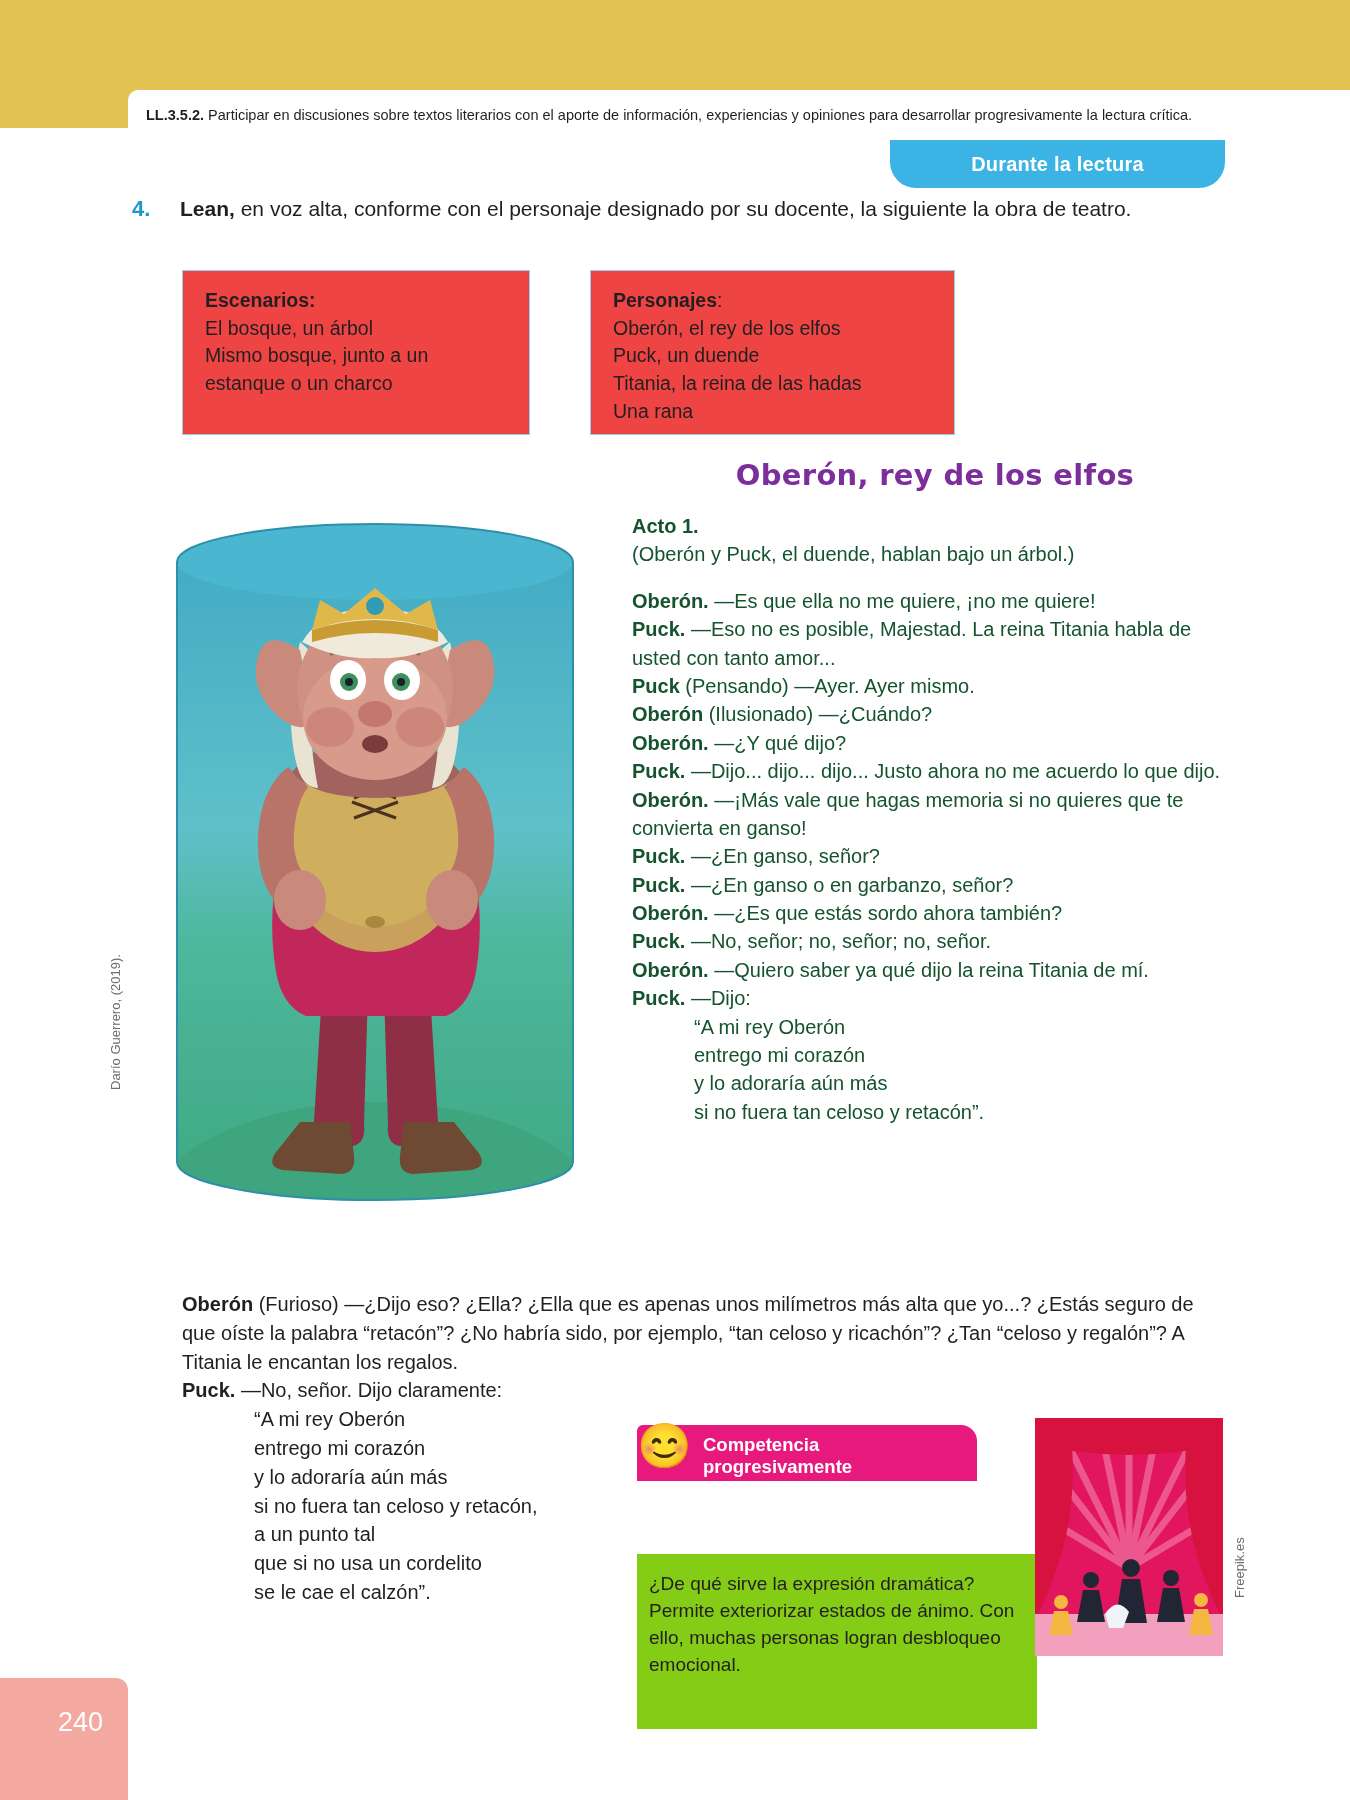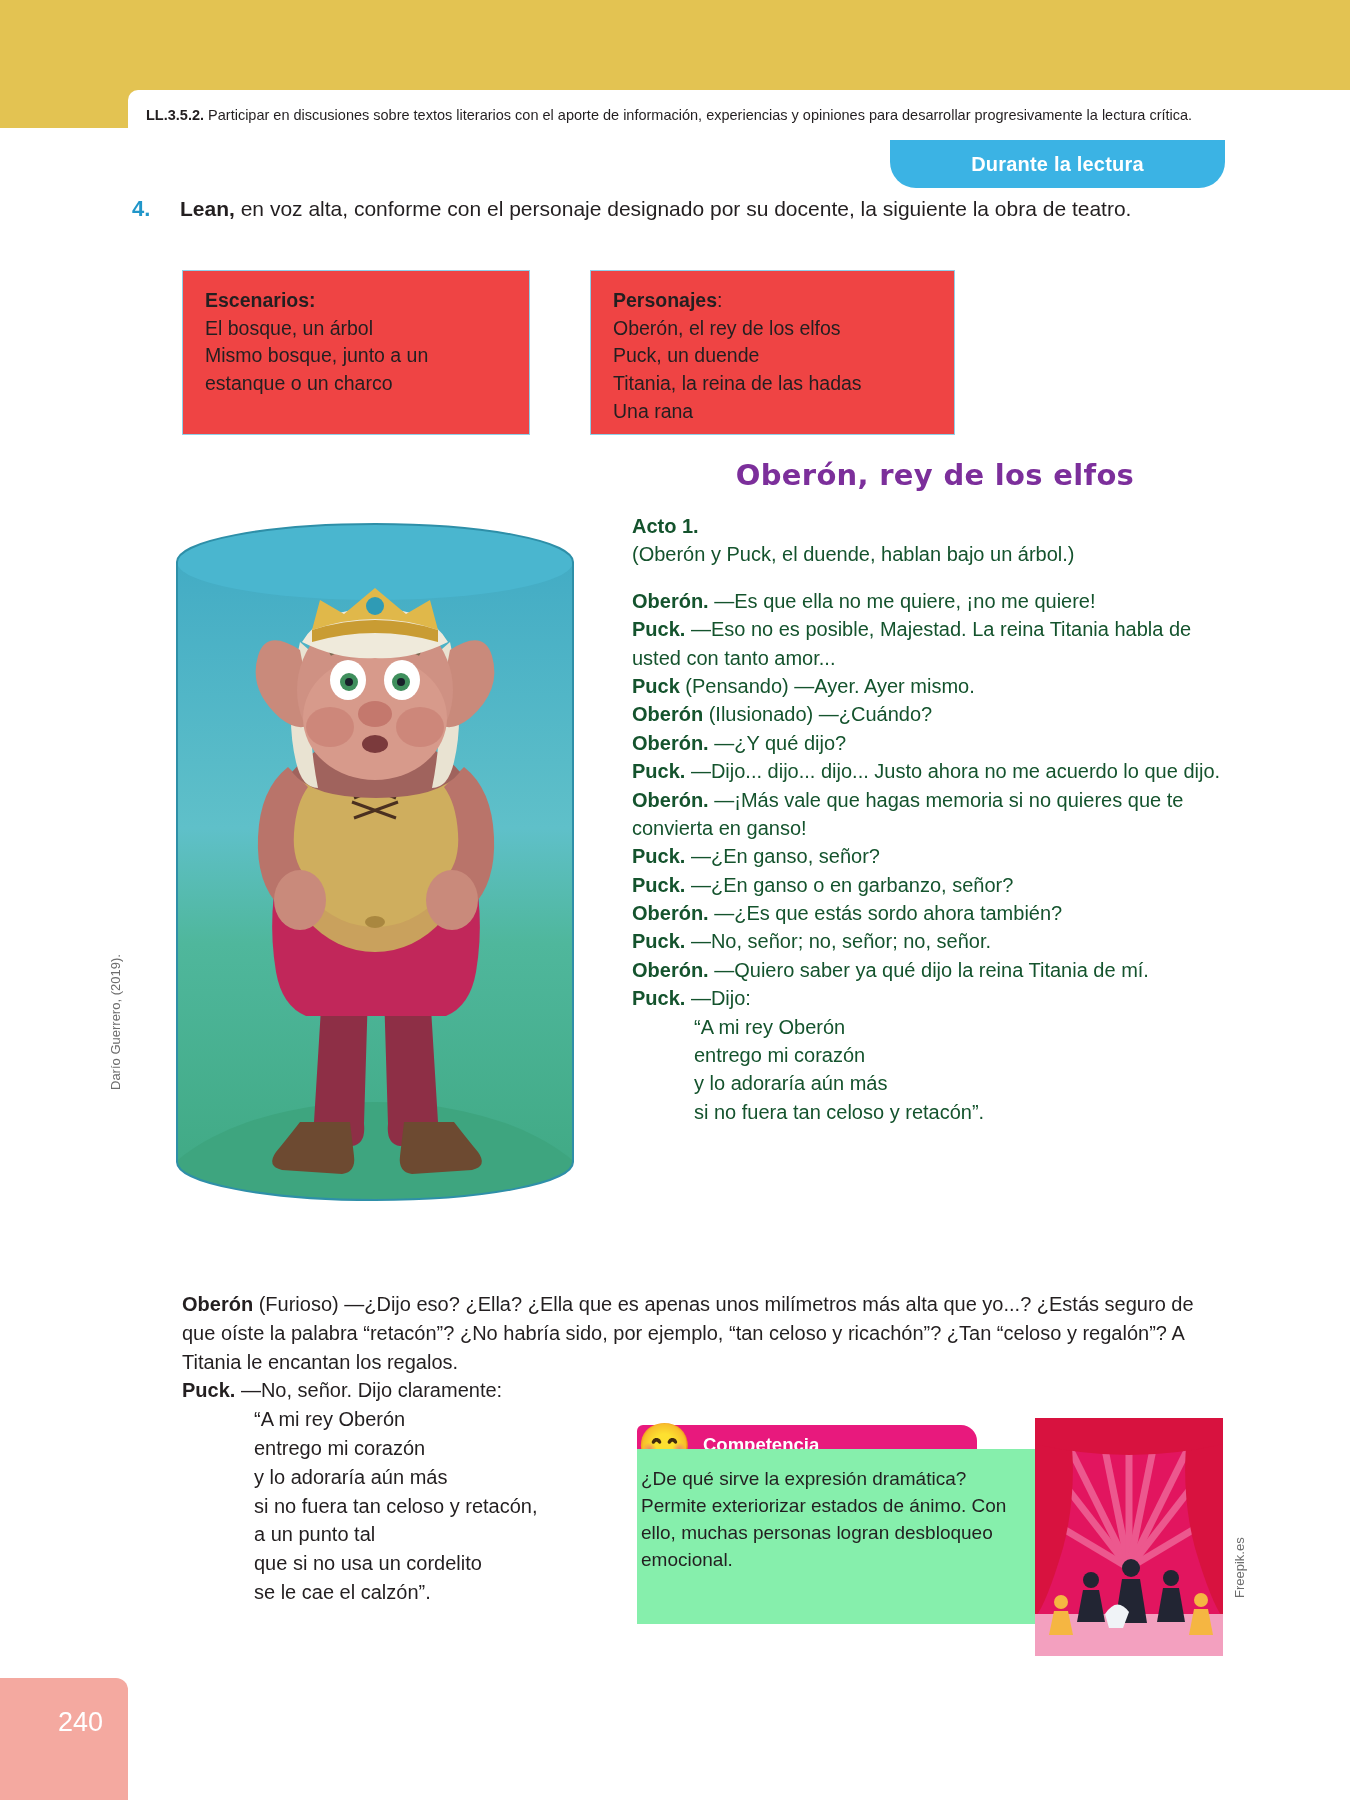--- a/index.html
+++ b/index.html
@@ -176,24 +176,24 @@
   .comp-emoji {
     position: absolute;
     left: 637px; top: 1418px;
     width: 56px; height: 56px;
     font-size: 44px;
     line-height: 56px;
     text-align: center;
   }
   .comp-body {
     position: absolute;
-    left: 637px; top: 1449px;
+    left: 637px; top: 1554px;
     width: 400px; height: 175px;
-    background: #86efac;
-    padding: 16px 4px;
+    background: #84cc16;
+    padding: 16px 12px;
     font-size: 19px;
     line-height: 1.43;
     color: #231f20;
   }
   .comp-img {
     position: absolute;
     left: 1035px; top: 1418px;
     width: 188px; height: 238px;
     overflow: hidden;
     background: #e0115f;

